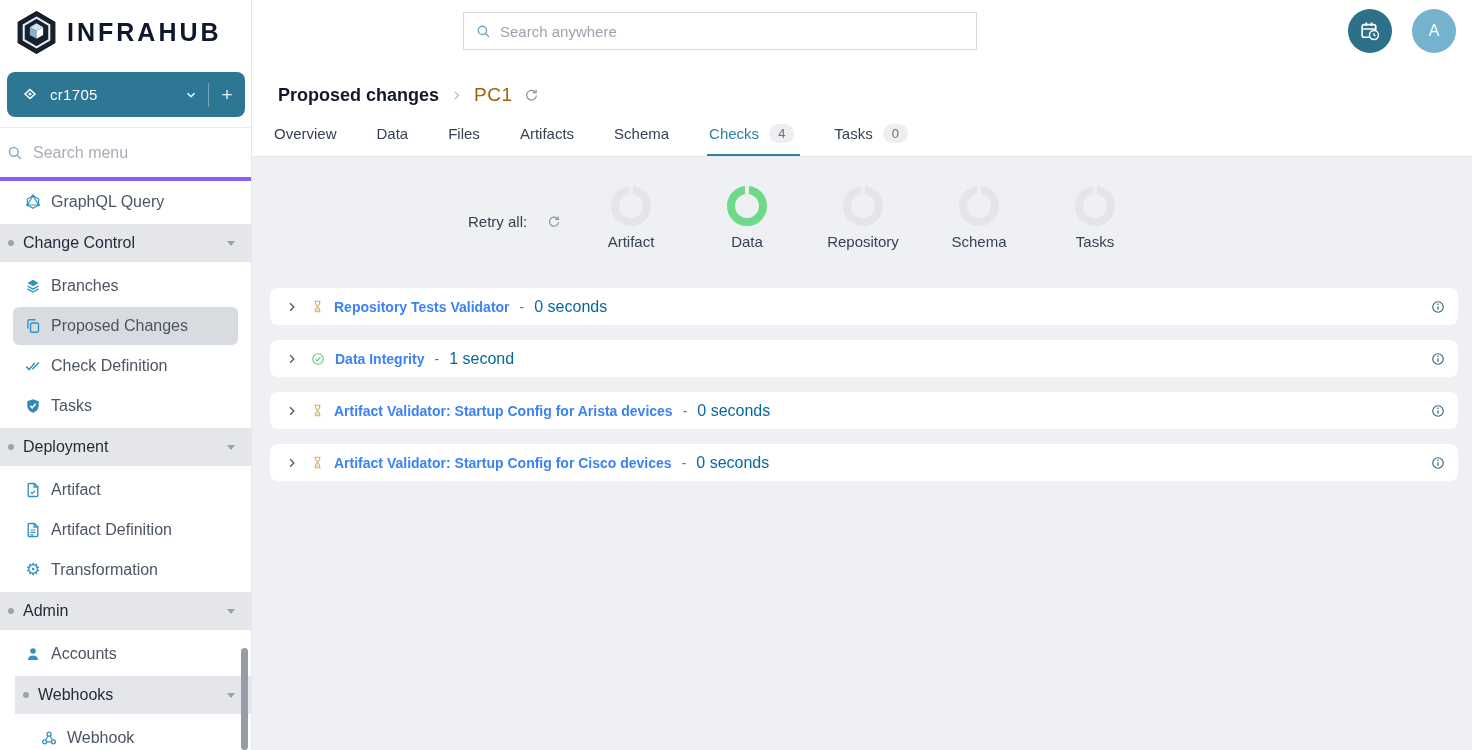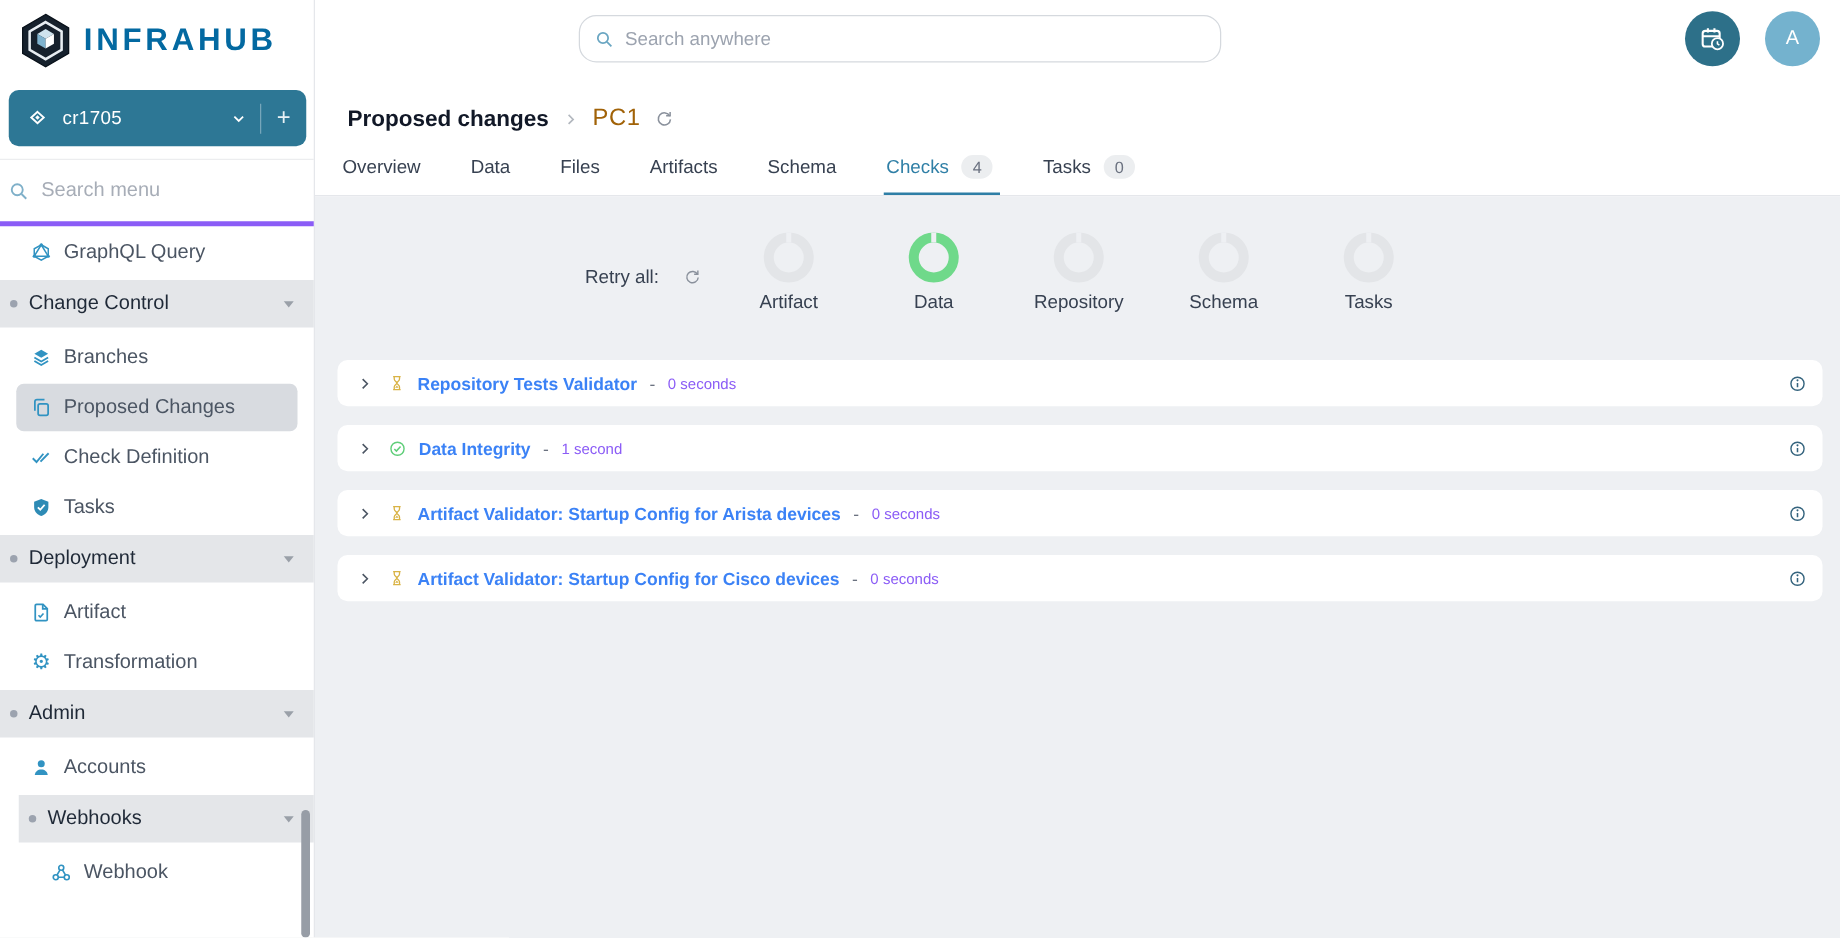--- a/index.html
+++ b/index.html
@@ -10,21 +10,21 @@
     color:#374151;
   }
   svg { display:block; }
 
   
   .sidebar {
     position:absolute; left:0; top:0; width:252px; height:750px;
     background:#fff; border-right:1px solid #e5e7eb; z-index:5;
   }
   .logo-row { display:flex; align-items:center; gap:9px; padding:8px 0 0 15px; height:56px; }
-  .logo-text { font-size:25px; font-weight:800; letter-spacing:3px; color:#0369a1; }
+  .logo-text { font-size:25px; font-weight:800; letter-spacing:3px; color:#0f172a; }
 
   .branch-btn {
     position:absolute; left:7px; top:72px; width:238px; height:45px;
     background:#2d7795; border-radius:8px; display:flex; align-items:center;
     color:#fff; cursor:pointer;
   }
   .branch-btn .b-icon { margin-left:15px; }
   .branch-btn .b-label { margin-left:12px; font-size:15px; letter-spacing:.3px; }
   .branch-btn .b-chevron { margin-left:auto; margin-right:10px; }
   .branch-btn .b-divider { width:1px; height:24px; background:rgba(255,255,255,.35); }
@@ -69,21 +69,21 @@
     background:#979da6; border-radius:4px;
   }
 
   
   .header {
     position:absolute; left:252px; top:0; width:1220px; height:157px;
     background:#fff; border-bottom:1px solid #e5e7eb;
   }
   .search-any {
     position:absolute; left:211px; top:12px; width:514px; height:38px;
-    border:1px solid #d5d9de; border-radius:14px; background:#fff;
+    border:1px solid #d5d9de; border-radius:0; background:#fff;
     display:flex; align-items:center; gap:9px; padding-left:12px;
   }
   .search-any input {
     border:none; outline:none; font-size:15px; width:440px;
     font-family:"Liberation Sans", sans-serif; color:#4b5563; background:transparent;
   }
   .search-any input::placeholder { color:#9ca3af; }
   .cal-btn {
     position:absolute; left:1096px; top:9px; width:44px; height:44px; border-radius:50%;
     background:#2d7089; display:flex; align-items:center; justify-content:center; cursor:pointer;
@@ -138,21 +138,21 @@
   .ring-label { margin-top:7px; font-size:15px; color:#374151; }
 
   .check-card {
     position:absolute; left:18px; width:1188px; height:37px; background:#fff;
     border-radius:8px; display:flex; align-items:center; padding:0 13px 0 16px;
   }
   .cc-chevron { color:#4b5563; cursor:pointer; }
   .cc-status { margin-left:13px; }
   .cc-title { margin-left:10px; font-size:14px; font-weight:700; color:#3b82f6; }
   .cc-sep { margin:0 10px; font-size:14px; color:#6b7280; }
-  .cc-duration { font-size:12px; color:#8b5cf6; }
+  .cc-duration { font-size:16px; color:#0369a1; }
   .cc-info { margin-left:auto; cursor:pointer; }
 </style>
 </head>
 <body>
 
 <div class="sidebar">
 
   <div class="logo-row">
     <span>
       <svg width="43" height="45" viewBox="0 0 42 44">
@@ -255,20 +255,28 @@
 
     <div class="nav-item">
       <svg class="icon16" viewBox="0 0 16 16">
           <path d="M4.2 1.5h5.2l3.4 3.4v8.6a1 1 0 0 1-1 1H4.2a1 1 0 0 1-1-1V2.5a1 1 0 0 1 1-1z" fill="none" stroke="#3193c2" stroke-width="1.4"></path>
           <path d="M9.2 1.7V5h3.4" fill="none" stroke="#3193c2" stroke-width="1.4"></path>
           <path d="M5.8 10.2l1.4 1.4 2.6-2.8" fill="none" stroke="#3193c2" stroke-width="1.3"></path>
         </svg>
       <span>Artifact</span>
     </div>
 
+    <div class="nav-item">
+      <svg class="icon16" viewBox="0 0 16 16">
+          <path d="M4.2 1.5h5.2l3.4 3.4v8.6a1 1 0 0 1-1 1H4.2a1 1 0 0 1-1-1V2.5a1 1 0 0 1 1-1z" fill="none" stroke="#3193c2" stroke-width="1.4"></path>
+          <path d="M9.2 1.7V5h3.4" fill="none" stroke="#3193c2" stroke-width="1.4"></path>
+          <path d="M5.5 8h5M5.5 10.4h5M5.5 12.8h3" stroke="#3193c2" stroke-width="1.2"></path>
+        </svg>
+      <span>Artifact Definition</span>
+    </div>
 
     <div class="nav-item">
       <span class="gear-glyph">⚙</span>
       <span>Transformation</span>
     </div>
 
     <div class="nav-section">
       <span class="bullet"></span>
       <span>Admin</span>
       <span class="tri"></span>

